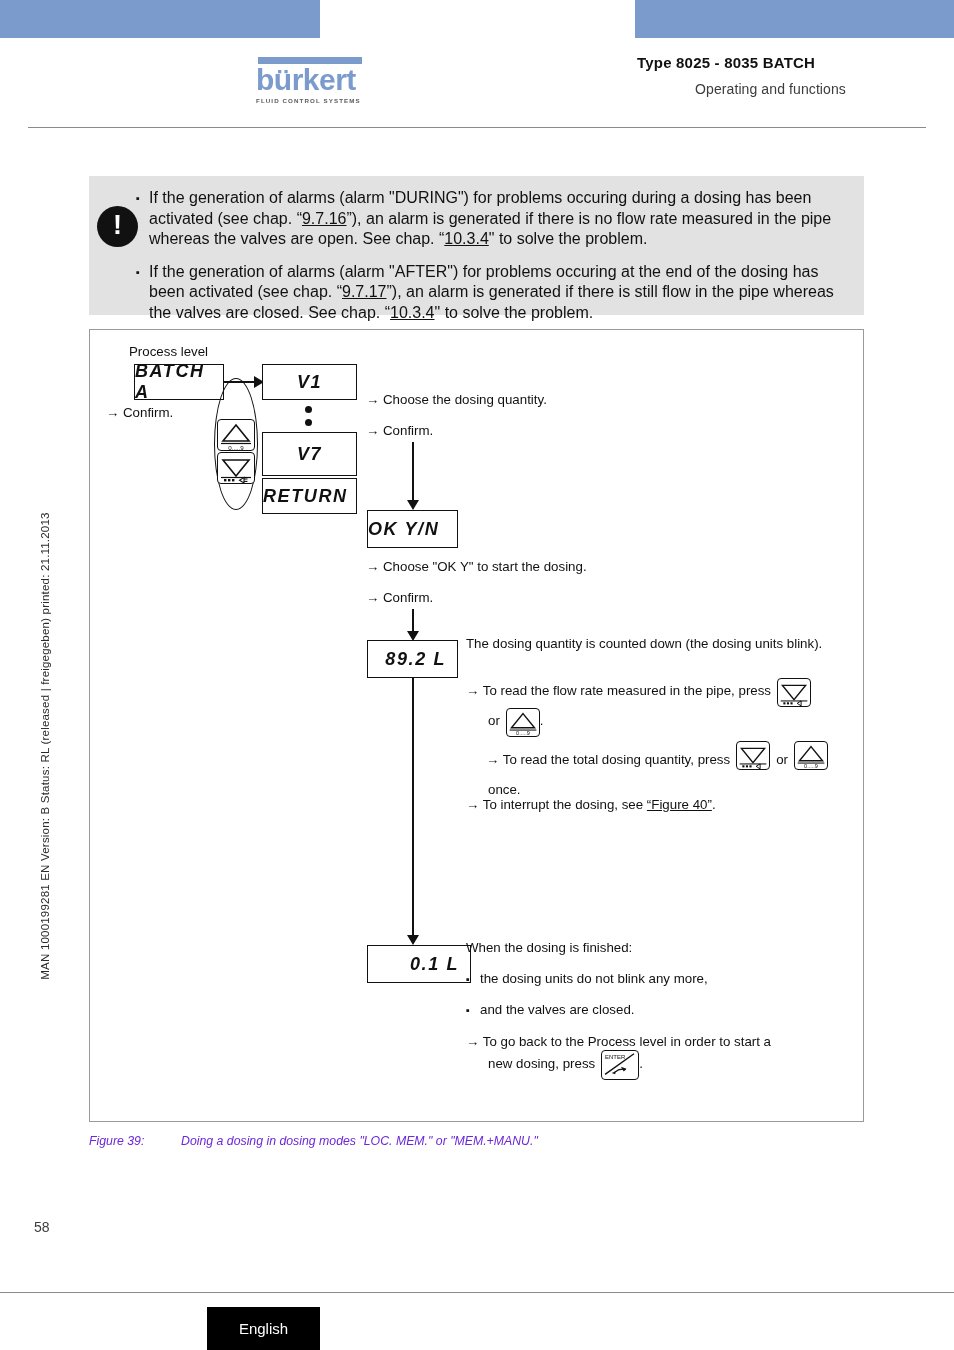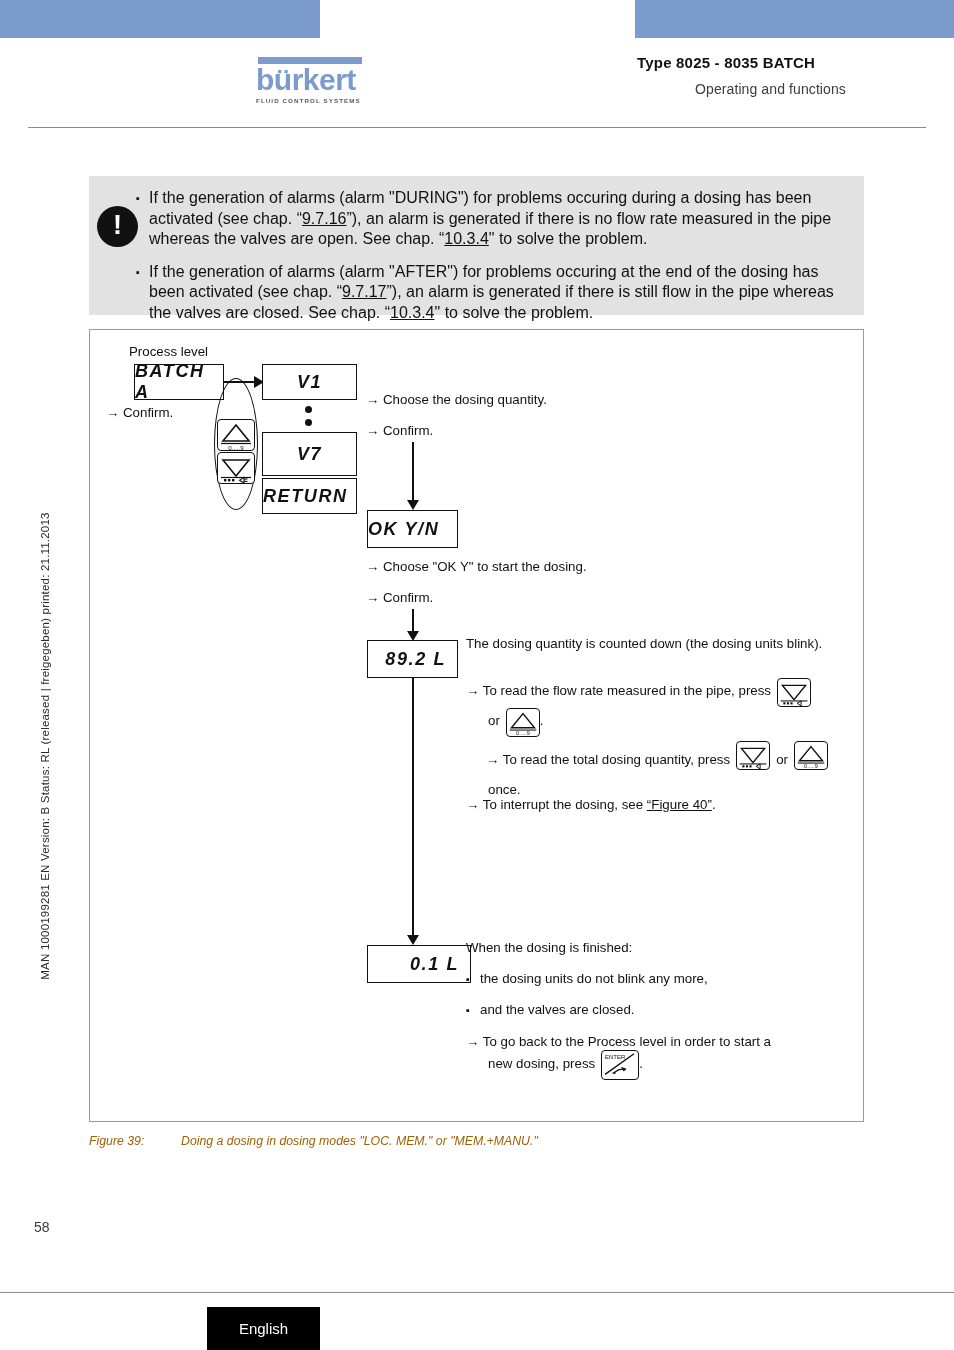--- a/index.html
+++ b/index.html
@@ -123,21 +123,21 @@
   }
 
   
   .txt { position:absolute; font-size:13.3px; line-height:20px; color:#111; }
   .bul-item { display:flex; }
   .bul-item .bu { flex:0 0 14px; font-size:11px; line-height:20px; }
 
   
   .caption {
     position:absolute; left:89px; top:1134px;
-    font-size:12.3px; font-style:italic; color:#a16207;
+    font-size:12.3px; font-style:italic; color:#6d28d9;
   }
   .caption .cap-num { display:inline-block; width:92px; }
   .pagenum { position:absolute; left:34px; top:1219px; font-size:14px; color:#3c3c3c; }
   .foot-rule { position:absolute; left:0; top:1292px; width:954px; height:1px; background:#8a8a8a; }
   .foot-tab {
     position:absolute; left:207px; top:1307px; width:113px; height:43px;
     background:#000000; color:#fff;
     display:flex; align-items:center; justify-content:center;
     font-size:15px;
   }

